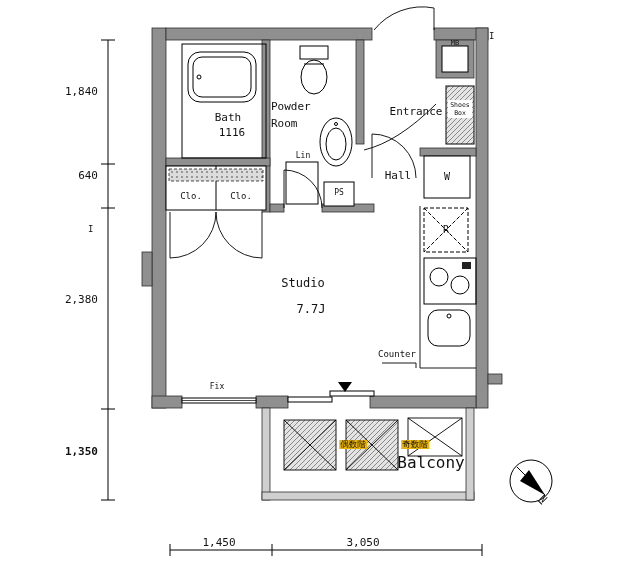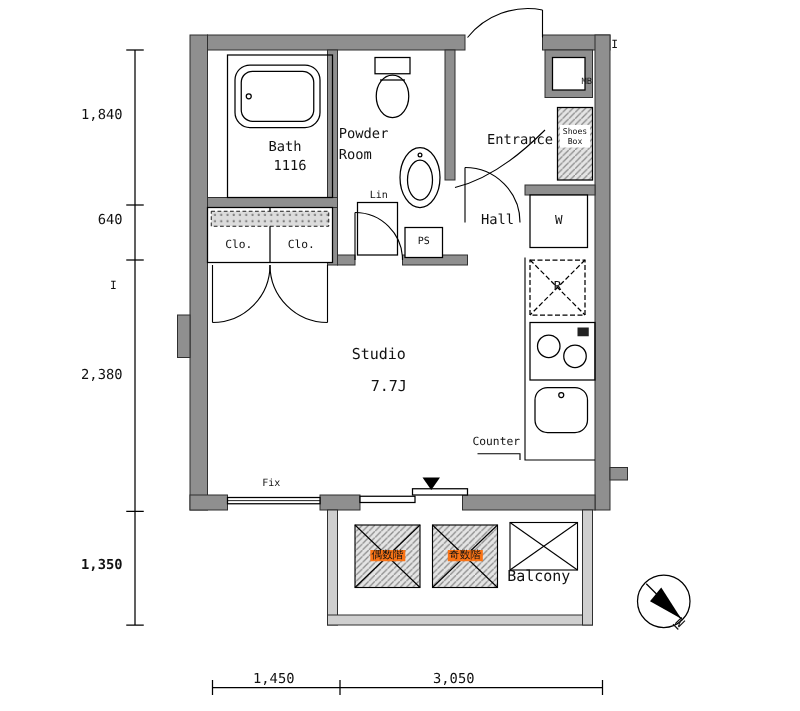--- a/index.html
+++ b/index.html
@@ -2,21 +2,21 @@
 <html><head>
 <meta charset="utf-8">
 <style>
   html,body{margin:0;padding:0;background:#fff;}
   #stage{position:relative;width:640px;height:569px;background:#fff;overflow:hidden;
          font-family:"DejaVu Sans Mono","Liberation Mono",monospace;color:#000;}
   #plan-svg{position:absolute;left:0;top:0;}
   .lbl{position:absolute;white-space:nowrap;line-height:1;color:#111;}
   .ctr{transform:translateX(-50%);}
   .rt{text-align:right;}
-  .chip{background:#f97316;padding:0 1px;}
+  .chip{background:#eab308;padding:0 1px;margin-left:43px;}
   .ndl{transform:translate(-50%,0) rotate(45deg);text-decoration:underline;}
 </style>
 </head>
 <body>
 
 <div id="stage">
 
   <svg id="plan-svg" width="640" height="569" viewBox="0 0 640 569">
     <defs>
       <pattern id="hatch" width="5" height="5" patternUnits="userSpaceOnUse">
@@ -182,23 +182,23 @@
   </svg>
 
   <div class="lbl ctr" style="left:228px;top:112px;font-size:11px;text-align:right;">Bath</div>
   <div class="lbl ctr" style="left:232px;top:127px;font-size:11px;">1116</div>
   <div class="lbl" style="left:271px;top:101px;font-size:11px;">Powder</div>
   <div class="lbl" style="left:271px;top:118px;font-size:11px;">Room</div>
   <div class="lbl ctr" style="left:416px;top:106px;font-size:11px;">Entrance</div>
   <div class="lbl ctr" style="left:398px;top:170px;font-size:11px;">Hall</div>
   <div class="lbl ctr" style="left:303px;top:277px;font-size:12px;">Studio</div>
   <div class="lbl ctr" style="left:311px;top:303px;font-size:12px;">7.7J</div>
-  <div class="lbl ctr" style="left:431px;top:455px;font-size:12px;">Balcony</div>
-
-  <div class="lbl ctr" style="left:455px;top:62px;font-size:7px;padding-left:29px;">MB</div>
+  <div class="lbl ctr" style="left:431px;top:455px;font-size:16px;">Balcony</div>
+
+  <div class="lbl ctr" style="left:455px;top:40px;font-size:7px;">MB</div>
   <div class="lbl ctr" style="left:447px;top:172px;font-size:10px;">W</div>
   <div class="lbl ctr" style="left:446px;top:225px;font-size:10px;">R</div>
   <div class="lbl ctr" style="left:339px;top:189px;font-size:8px;">PS</div>
   <div class="lbl ctr" style="left:303px;top:152px;font-size:8px;text-align:center;">Lin</div>
   <div class="lbl ctr" style="left:191px;top:192px;font-size:9px;">Clo.</div>
   <div class="lbl ctr" style="left:241px;top:192px;font-size:9px;">Clo.</div>
   <div class="lbl ctr" style="left:460px;top:102px;font-size:6.5px;">Shoes</div>
   <div class="lbl ctr" style="left:460px;top:110px;font-size:6.5px;">Box</div>
   <div class="lbl ctr" style="left:217px;top:383px;font-size:8px;">Fix</div>
   <div class="lbl ctr" style="left:397px;top:350px;font-size:9px;">Counter</div>

